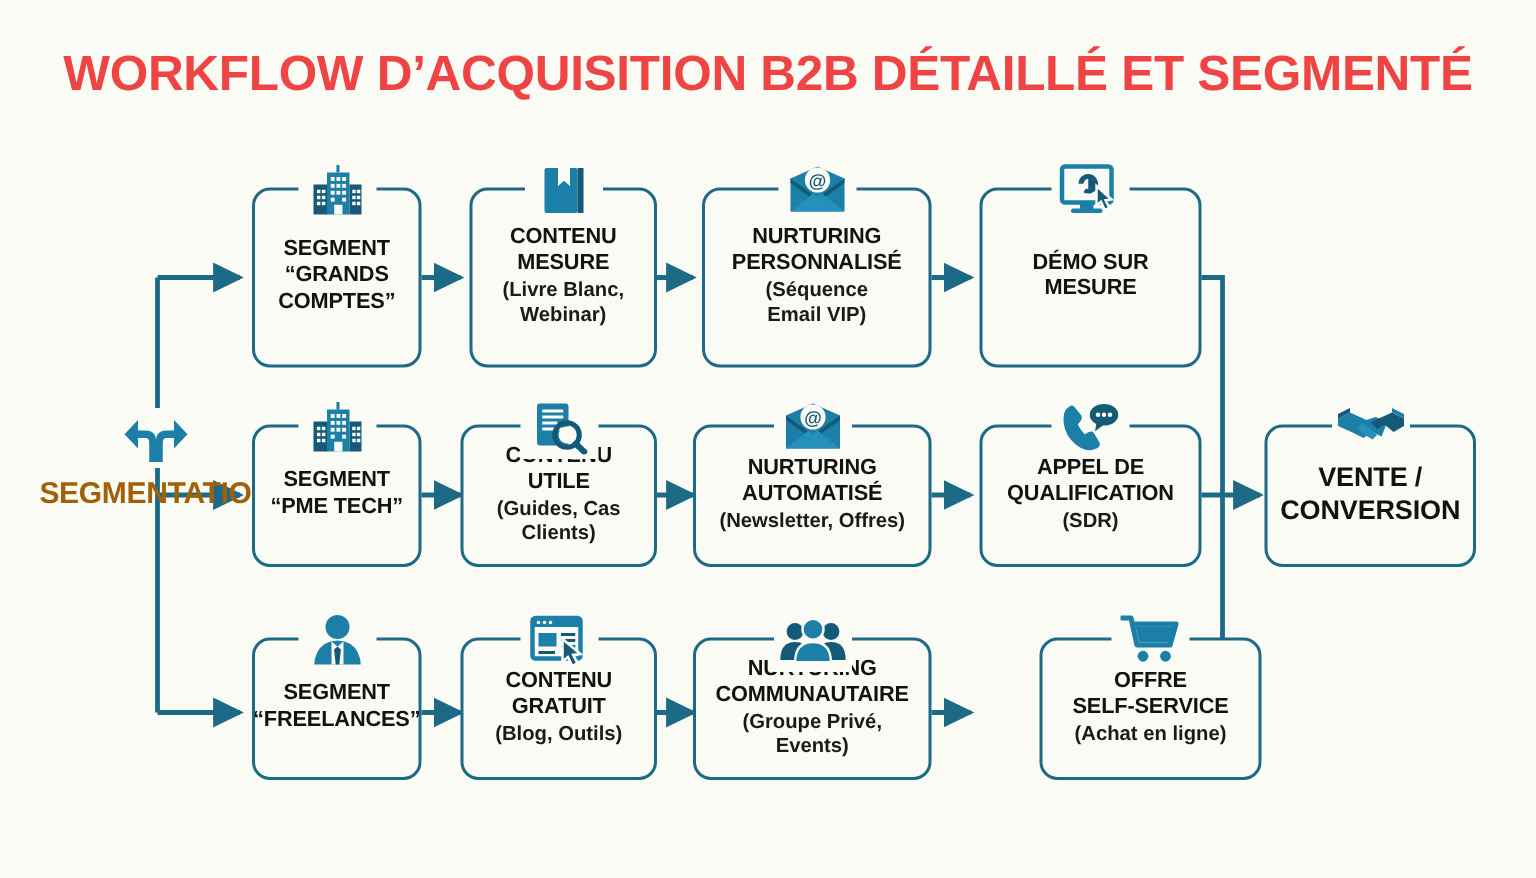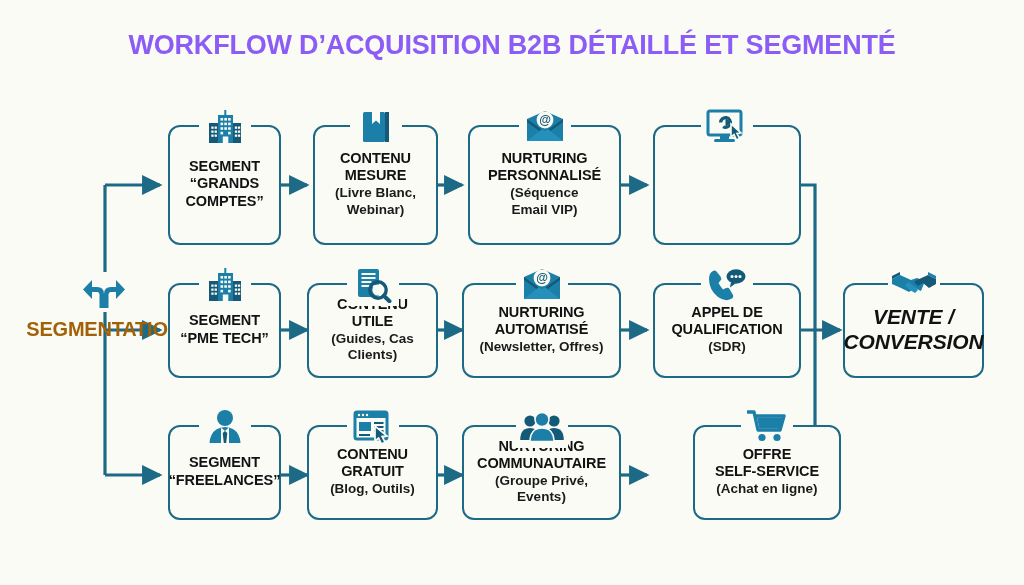--- a/index.html
+++ b/index.html
@@ -8,23 +8,23 @@
     background:#fbfbf6;
     font-family:"Liberation Sans", sans-serif;
     overflow:hidden;
     position:relative;
   }
   #stage{position:relative;width:1024px;height:585px;}
 
   .title{
     position:absolute;left:0;top:30px;width:1024px;
     text-align:center;
-    font-size:27px;font-weight:bold;
+    font-size:33px;font-weight:bold;
     letter-spacing:-0.2px;
-    color:#8b5cf6;
+    color:#ef4444;
     white-space:nowrap;
   }
 
   
   #wires{position:absolute;left:0;top:0;width:1024px;height:585px;}
 
   
   .node{
     position:absolute;
     box-sizing:border-box;
@@ -45,21 +45,21 @@
     line-height:1.18;
     letter-spacing:-0.1px;
   }
   .node .sub{
     font-size:13.5px;
     font-weight:bold;
     color:#1a1a1a;
     line-height:1.2;
     margin-top:1px;
   }
-  .node.big .ttl{font-size:21px;font-style:italic;}
+  .node.big .ttl{font-size:18px;}
 
   
   .node-icon{
     position:absolute;
     top:-21px;left:50%;
     transform:translateX(-50%);
     width:52px;height:42px;
     background:#fbfbf6;
     display:flex;align-items:center;justify-content:center;
   }
@@ -222,20 +222,24 @@
     <div class="node-icon">
       <svg width="42" height="36" viewBox="0 0 42 36">
         <rect x="2" y="2" width="33" height="24" rx="2" fill="none" stroke="#1b7fa8" stroke-width="3"></rect>
         <rect x="14" y="26" width="9" height="5" fill="#1b7fa8"></rect>
         <rect x="8" y="30" width="21" height="3" rx="1.5" fill="#1b7fa8"></rect>
         <path d="M13 13.5 a6.5 6.5 0 1 1 3.2 5.6 L18 16.6 a3.4 3.4 0 1 0 -1.7 -3.1 z" fill="#145a78"></path>
         <path d="M19.5 9 L25.5 13.5 L19.5 18 Z" fill="#145a78"></path>
         <path d="M25 15 L25 28 L28 25.5 L30.5 31 L33.5 29.5 L31 24.5 L35 24 Z" fill="#145a78" stroke="#fbfbf6" stroke-width="1.6"></path>
       </svg>
     </div>
+    <div class="ttl">
+      <div>DÉMO SUR</div>
+      <div>MESURE</div>
+    </div>
   </div>
 
   <div class="node" style="left:168px;top:283px;width:113px;height:95px;">
     <div class="node-icon">
       <svg width="40" height="36" viewBox="0 0 40 36">
         <g fill="#1b7fa8">
           <rect x="13" y="6" width="15" height="28"></rect>
           <rect x="4" y="14" width="9" height="20" fill="#145a78"></rect>
           <rect x="28" y="14" width="8" height="20" fill="#145a78"></rect>
           <rect x="19.3" y="1" width="2" height="5"></rect>

